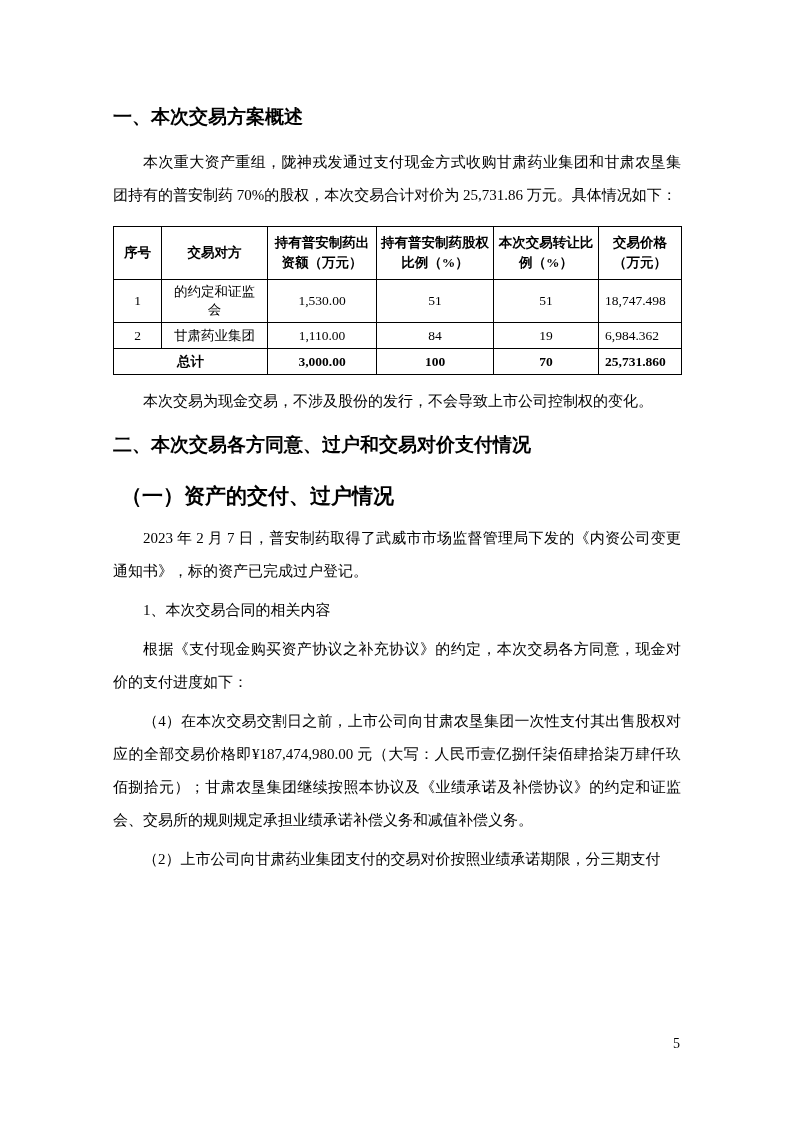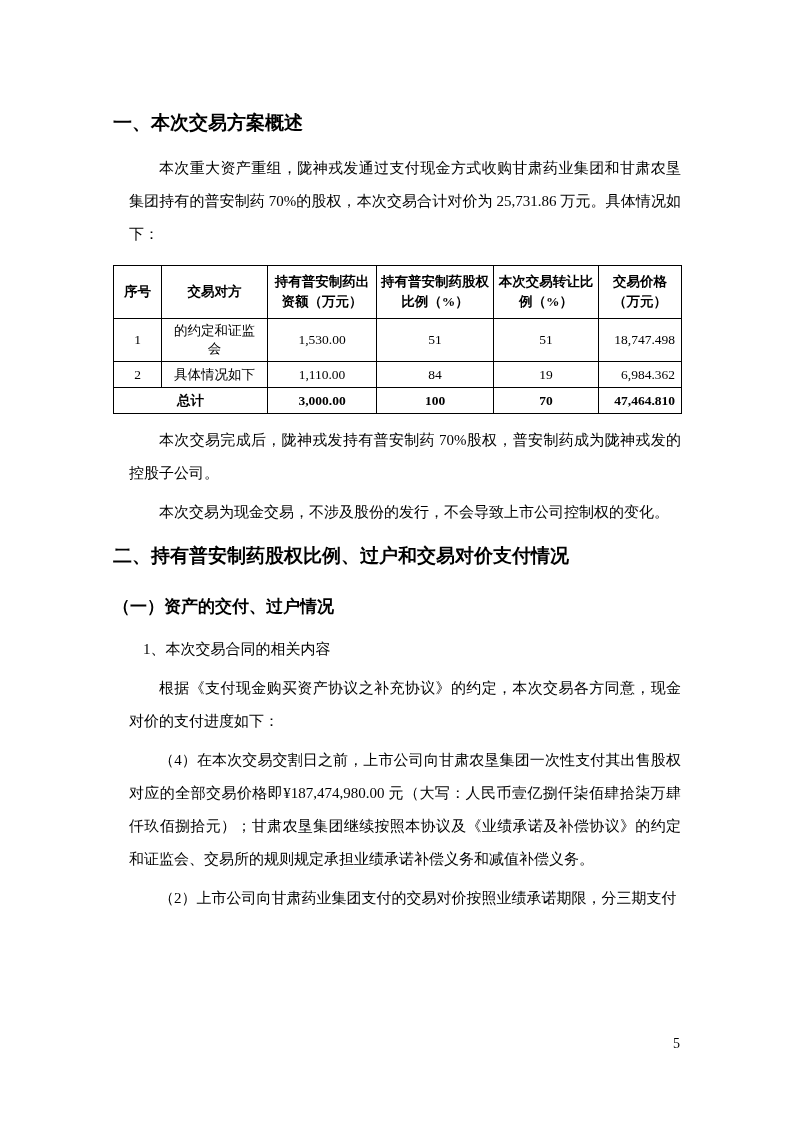--- a/index.html
+++ b/index.html
@@ -15,36 +15,36 @@
   }
   .content {
     position: absolute;
     top: 96px; left: 113px;
     width: 568px;
   }
   .h1 {
     font-family: "Liberation Sans", "DejaVu Sans", sans-serif;
     font-size: 19px; font-weight: bold;
     line-height: 26px;
-    margin: 14px 0 16px 0;
+    margin: 8px 0 16px 0;
   }
   .h1.sec2 { margin-top: 14px; margin-bottom: 0; font-size: 19px; }
   .h2 {
     font-family: "Liberation Sans", "DejaVu Sans", sans-serif;
-    font-size: 17px; font-weight: bold;
+    font-size: 21px; font-weight: bold;
     line-height: 24px;
-    margin: 26px 0 14px 0;
+    margin: 26px 0 14px 8px;
   }
   .h2.sub2 { margin-top: 24px; margin-bottom: 12px; }
   p.body {
     font-size: 15px;
     line-height: 33px;
     text-align: justify;
     text-indent: 2em;
-    margin: 6px 0 6px 16px;
+    margin: 6px 0 6px 0;
   }
   p.tight { margin: 2px 0; }
   .u { text-underline-offset: 3px; }
   table.deal-table {
     border-collapse: collapse;
     width: 568px;
     margin: 14px 0 10px 0;
     font-size: 13.5px;
     table-layout: fixed;
     padding-left: 15px;
@@ -55,21 +55,21 @@
   }
   table.deal-table th {
     font-weight: bold;
     text-align: center;
     line-height: 20px;
     padding: 6px 4px;
     font-size: 13.5px;
   }
   table.deal-table td { height: 26px; line-height: 18px; }
   .c { text-align: center; }
-  .r { text-align: right; }
+  .r { }
   .b { font-weight: bold; }
   .page-number {
     position: absolute;
     top: 1036px;
     right: 114px;
     font-size: 14px;
     font-family: "Liberation Serif", "DejaVu Serif", serif;
   }
 </style>
 </head>
@@ -105,44 +105,44 @@
         <tr>
           <td class="c">1</td>
           <td class="c">的约定和证监会</td>
           <td class="c">1,530.00</td>
           <td class="c">51</td>
           <td class="c">51</td>
           <td class="r">18,747.498</td>
         </tr>
         <tr>
           <td class="c">2</td>
-          <td class="c">具体情况如下</td>
+          <td class="c">甘肃药业集团</td>
           <td class="c">1,110.00</td>
           <td class="c">84</td>
           <td class="c">19</td>
           <td class="r">6,984.362</td>
         </tr>
         <tr>
           <td colspan="2" class="c b">总计</td>
           <td class="c b">3,000.00</td>
           <td class="c b">100</td>
           <td class="c b">70</td>
-          <td class="r b">47,464.810</td>
+          <td class="r b">25,731.860</td>
         </tr>
       </tbody>
     </table>
 
-    <p class="body">本次交易完成后，陇神戎发持有普安制药 70%股权，普安制药成为陇神戎发的控股子公司。</p>
 
     <p class="body">本次交易为现金交易，不涉及股份的发行，不会导致上市公司控制权的变化。</p>
 
-    <div class="h1 sec2">二、持有普安制药股权比例、过户和交易对价支付情况</div>
+    <div class="h1 sec2">二、本次交易各方同意、过户和交易对价支付情况</div>
 
     <div class="h2">（一）资产的交付、过户情况</div>
 
+    <p class="body">2023 年 2 月 7 日，普安制药取得了武威市市场监督管理局下发的《内资公司变更通知书》，标的资产已完成过户登记。</p>
 
 
     <p class="body tight">1、本次交易合同的相关内容</p>
 
     <p class="body">根据《支付现金购买资产协议之补充协议》的约定，本次交易各方同意，现金对价的支付进度如下：</p>
 
     <p class="body"><span>（4）在本次交易交割日之前，上市公司向甘肃农垦集团一次性支付其出售股权对应的全部交易价格即</span><span class="u">¥187,474,980.00</span><span> 元（大写：人民币</span><span class="u">壹亿捌仟柒佰肆拾柒万肆仟玖佰捌拾</span><span>元）；甘肃农垦集团继续按照本协议及《业绩承诺及补偿协议》的约定和证监会、交易所的规则规定承担业绩承诺补偿义务和减值补偿义务。</span></p>
 
     <p class="body">（2）上市公司向甘肃药业集团支付的交易对价按照业绩承诺期限，分三期支付</p>
 

